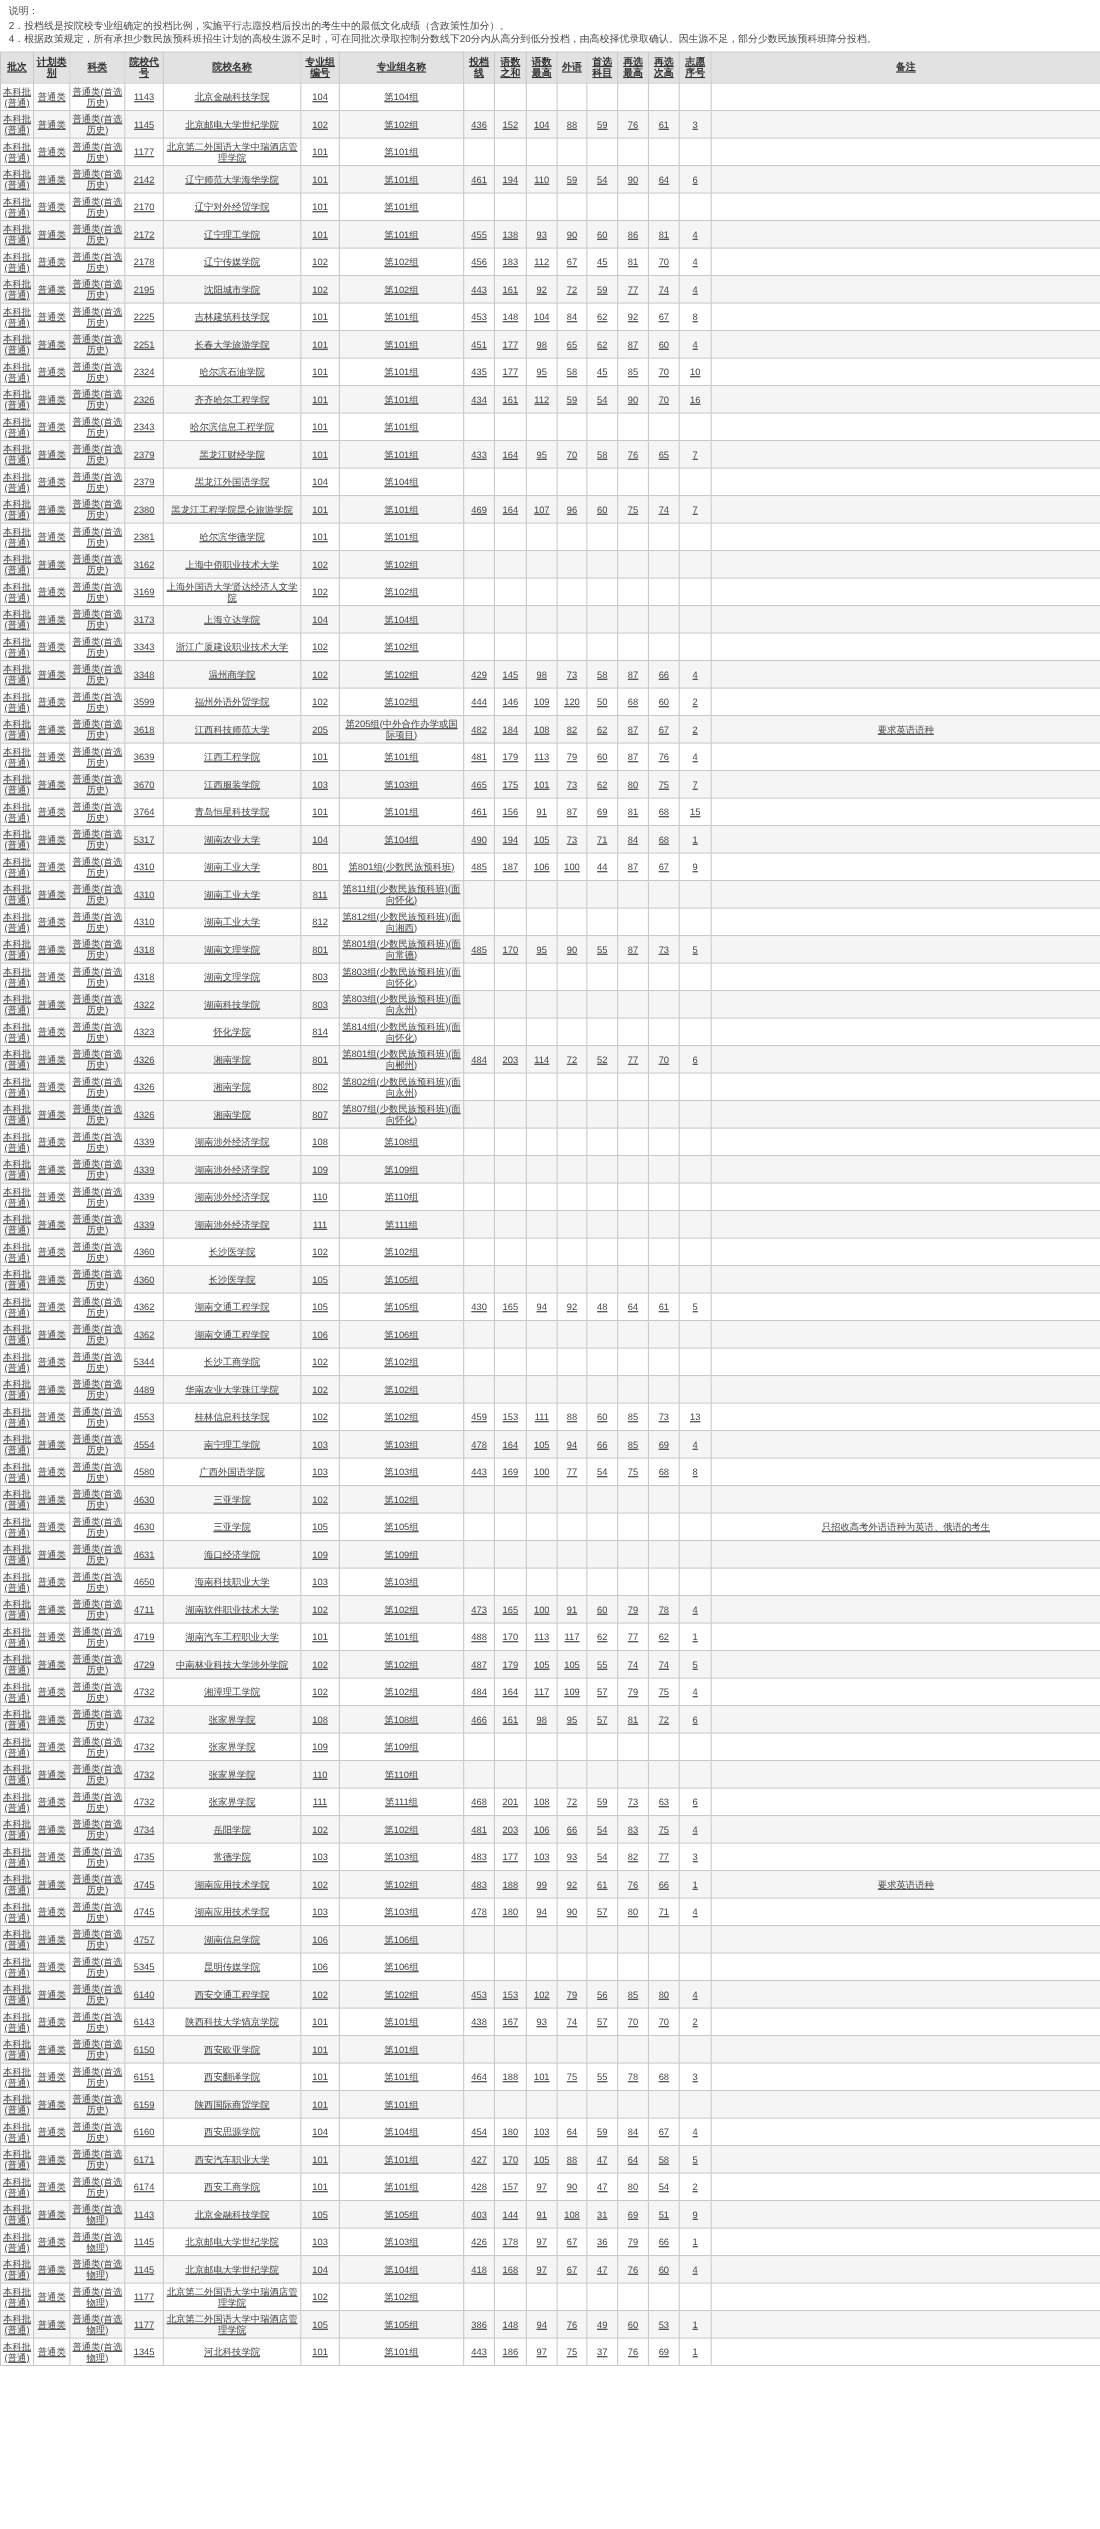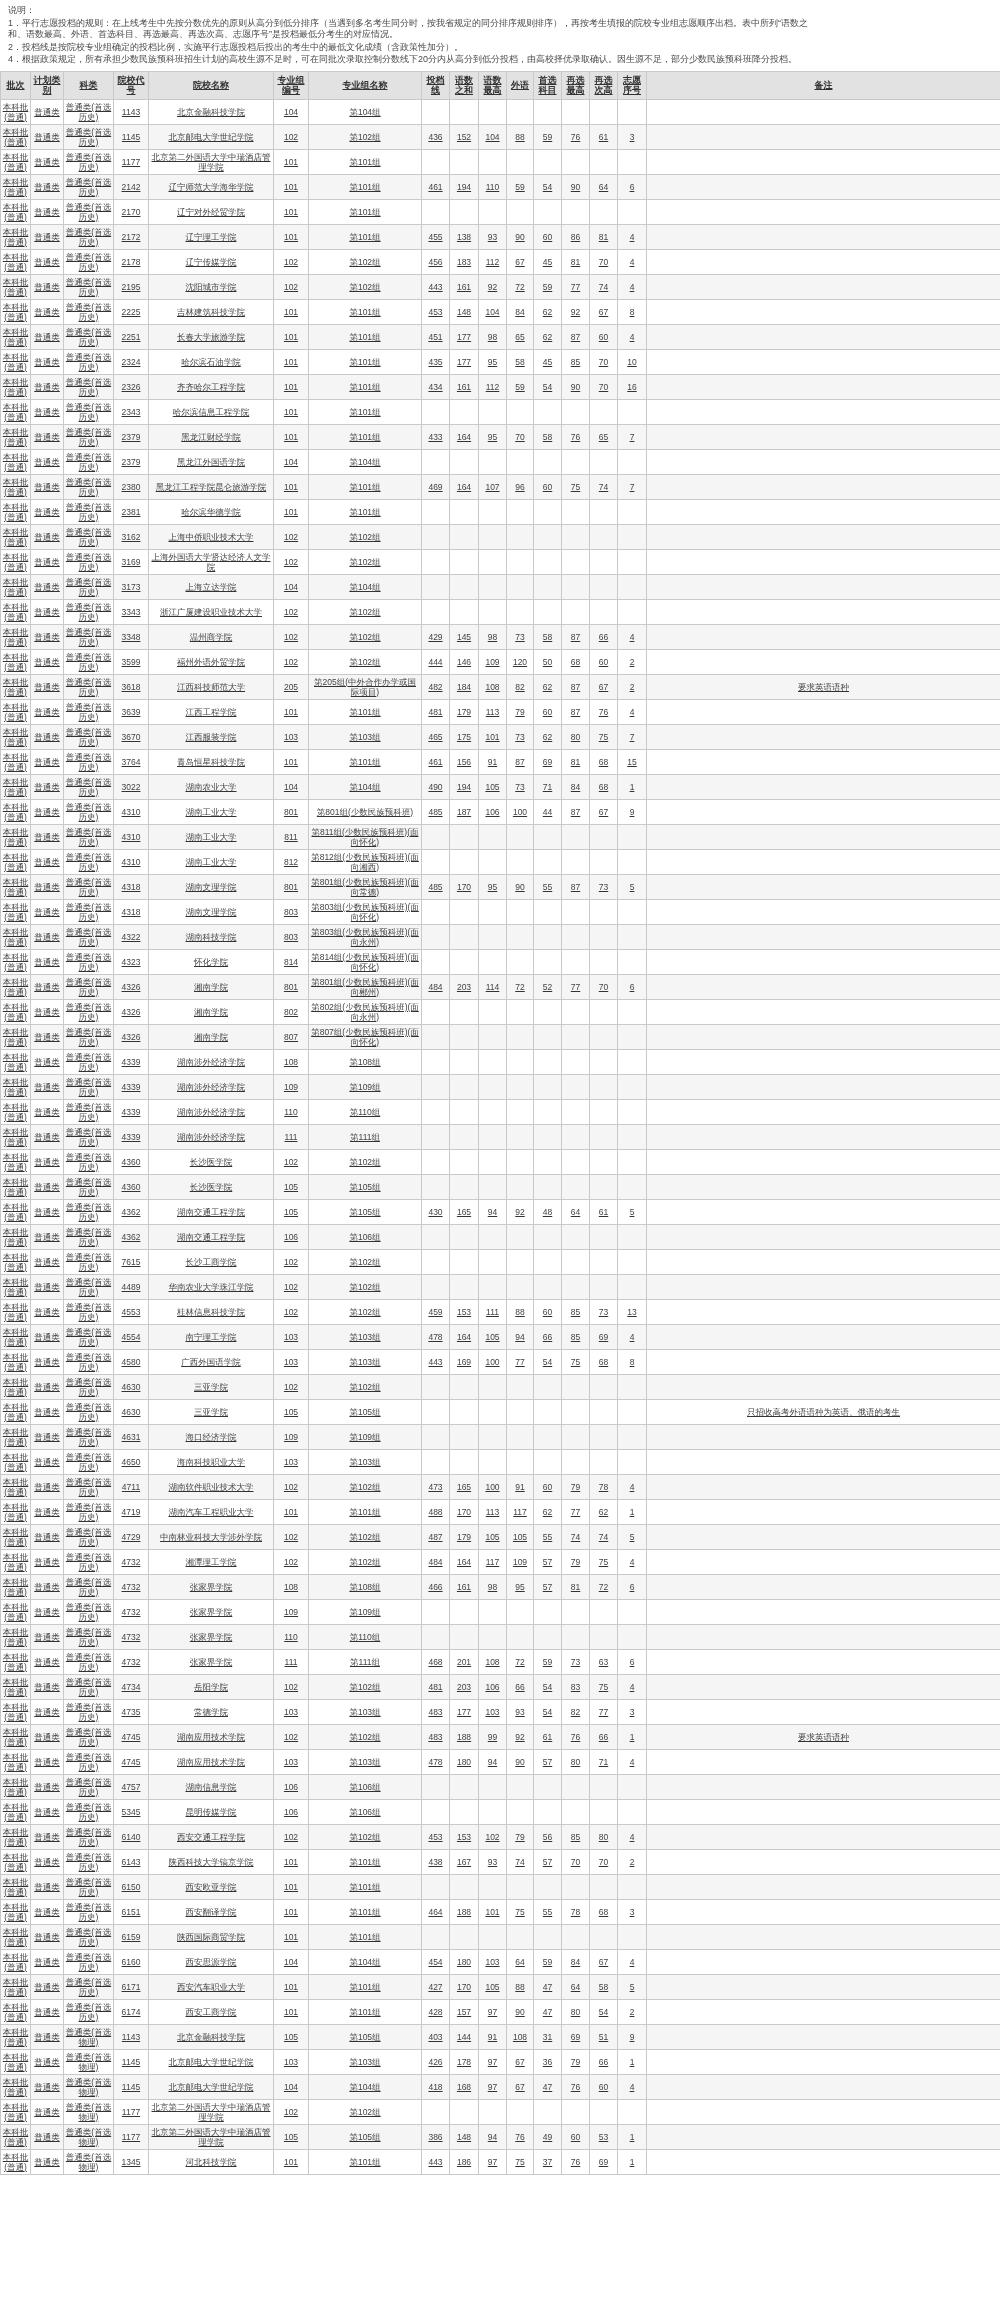--- a/index.html
+++ b/index.html
@@ -55,21 +55,20 @@
   .w12 { width: 28px; }  .w13 { width: 28px; }  .w14 { width: 29px; }
   .w15 { width: 354px; }
 </style>
 </head>
 <body>
 
 <div class="page">
 
   <div class="notes">
     <div class="note-line">说明：</div>
-    <div class="note-line">1．平行志愿投档的规则：在上线考生中先按分数优先的原则从高分到低分排序（当遇到多名考生同分时，按我省规定的同分排序规则排序），再按考生填报的院校专业组志愿顺序出档。表中所列“语数之和、语数最高、外语、首选科目、再选最高、再选次高、志愿序号”是投档最低分考生的对应情况。</div>
     <div class="note-line">2．投档线是按院校专业组确定的投档比例，实施平行志愿投档后投出的考生中的最低文化成绩（含政策性加分）。</div>
     <div class="note-line">4．根据政策规定，所有承担少数民族预科班招生计划的高校生源不足时，可在同批次录取控制分数线下20分内从高分到低分投档，由高校择优录取确认。因生源不足，部分少数民族预科班降分投档。</div>
   </div>
 
   <table class="scores">
     <colgroup>
       <col class="w0">
         <col class="w1">
         <col class="w2">
         <col class="w3">
@@ -590,21 +589,21 @@
           <td>69</td>
           <td>81</td>
           <td>68</td>
           <td>15</td>
           <td></td>
         </tr>
         <tr>
           <td>本科批(普通)</td>
           <td>普通类</td>
           <td>普通类(首选历史)</td>
-          <td>3022</td>
+          <td>5317</td>
           <td>湖南农业大学</td>
           <td>104</td>
           <td>第104组</td>
           <td>490</td>
           <td>194</td>
           <td>105</td>
           <td>73</td>
           <td>71</td>
           <td>84</td>
           <td>68</td>
@@ -932,21 +931,21 @@
           <td></td>
           <td></td>
           <td></td>
           <td></td>
           <td></td>
         </tr>
         <tr>
           <td>本科批(普通)</td>
           <td>普通类</td>
           <td>普通类(首选历史)</td>
-          <td>7615</td>
+          <td>5344</td>
           <td>长沙工商学院</td>
           <td>102</td>
           <td>第102组</td>
           <td></td>
           <td></td>
           <td></td>
           <td></td>
           <td></td>
           <td></td>
           <td></td>

